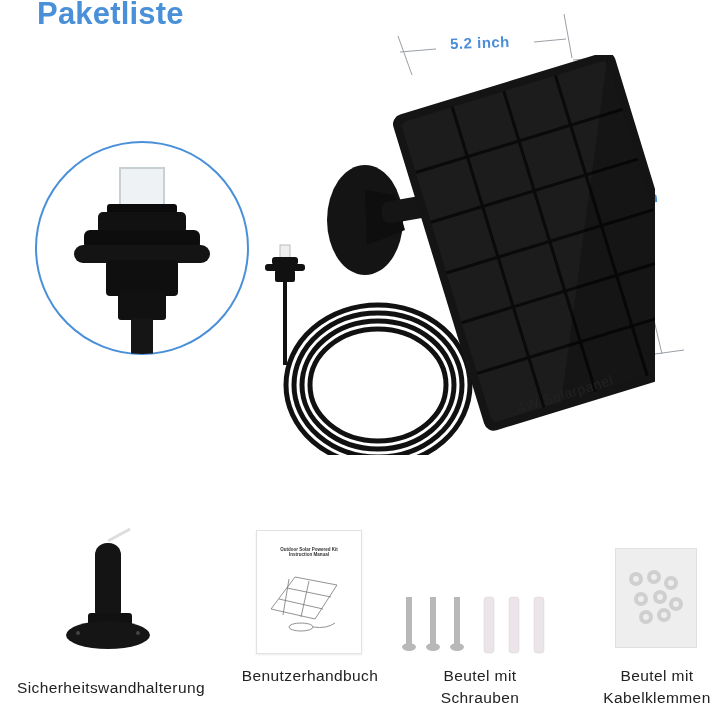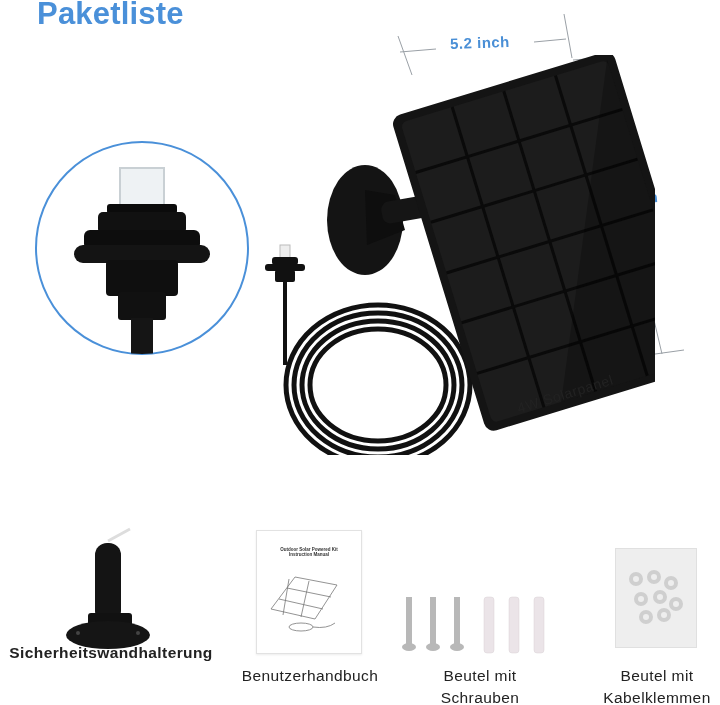--- a/index.html
+++ b/index.html
@@ -138,21 +138,21 @@
         <circle cx="55" cy="34" r="5"></circle>
       <circle cx="25" cy="50" r="5"></circle>
         <circle cx="44" cy="48" r="5"></circle>
         <circle cx="60" cy="55" r="5"></circle>
       <circle cx="30" cy="68" r="5"></circle>
         <circle cx="48" cy="66" r="5"></circle>
     </g>
   </svg>
 </div>
 
-<div class="abs label" style="left:0px; top:642px; width:222px;font-weight:bold;">Sicherheitswandhalterung</div>
+<div class="abs label" style="left:0px; top:677px; width:222px;">Sicherheitswandhalterung</div>
 <div class="abs label" style="left:228px; top:665px; width:164px;">Benutzerhandbuch</div>
 <div class="abs label" style="left:405px; top:665px; width:150px;">
   <div>Beutel mit</div>
   <div>Schrauben</div>
 </div>
 <div class="abs label" style="left:592px; top:665px; width:130px;">
   <div>Beutel mit</div>
   <div>Kabelklemmen</div>
 </div>
 

